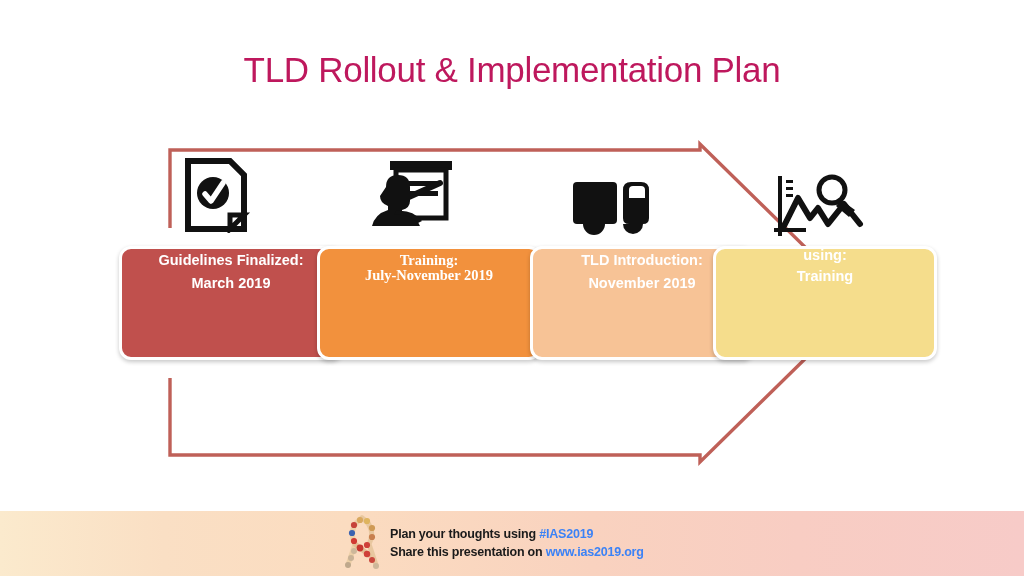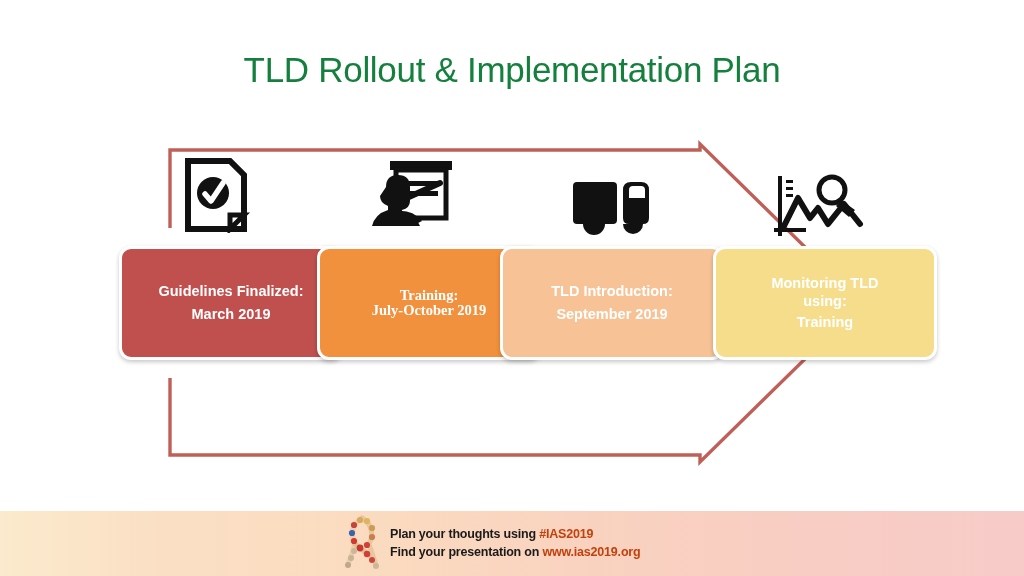--- a/index.html
+++ b/index.html
@@ -25,21 +25,21 @@
   
   #slide-title {
     position: absolute;
     left: 0;
     top: 50px;
     width: 1024px;
     text-align: center;
     font-size: 35px;
     font-weight: 400;
     letter-spacing: -0.3px;
-    color: #15803d;
+    color: #be185d;
     font-family: "Liberation Sans", sans-serif;
     white-space: nowrap;
   }
 
   
   #arrow-layer {
     position: absolute;
     left: 0;
     top: 0;
     width: 1024px;
@@ -67,31 +67,30 @@
     top: 246px;
     width: 224px;
     height: 114px;
     border-radius: 12px;
     border: 3px solid #ffffff;
     box-sizing: border-box;
     box-shadow: 0 2px 4px rgba(0,0,0,0.22);
     display: flex;
     flex-direction: column;
     align-items: center;
-    justify-content: center;
     text-align: center;
     color: #ffffff;
     font-size: 14.5px;
     font-weight: bold;
     line-height: 1.58;
     font-family: "Liberation Sans", sans-serif;
   }
   #stage-0 { left: 119px; }
   #stage-1 { left: 317px; }
-  #stage-2 { left: 500px; }
+  #stage-2 { left: 530px; }
   #stage-3 { left: 713px; }
 
   .stage-line { display: block; }
   #stage-1 .stage-body { margin-top: -8px; }
   #stage-3 .stage-body { margin-top: -4px; line-height: 1.38; }
 
   
   #footer-band {
     position: absolute;
     left: 0;
@@ -118,21 +117,21 @@
   }
   #footer-text {
     font-size: 12.5px;
     font-weight: bold;
     line-height: 1.45;
     color: #1a1a1a;
     letter-spacing: -0.2px;
     font-family: "Liberation Sans", sans-serif;
     white-space: nowrap;
   }
-  .accent-red { color: #c2410c; }
+  .accent-red { color: #3b82f6; }
 </style>
 </head>
 <body>
 
 <div id="slide">
 
   <div id="slide-title">TLD Rollout &amp; Implementation Plan</div>
 
   <svg id="arrow-layer" viewBox="0 0 1024 520" width="1024" height="520">
     <polyline points="170,228 170,150 700,150 700,144 862,303 700,462 700,455 170,455 170,378" fill="none" stroke="#bf6058" stroke-width="3.4" stroke-linejoin="miter" stroke-linecap="butt"></polyline>
@@ -182,30 +181,29 @@
     </svg>
   </div>
 
   <div class="stage-box" id="stage-0" style="background:#c0504d;">
     <span class="stage-line stage-heading">Guidelines Finalized:</span>
     <span class="stage-line stage-body">March 2019</span>
   </div>
 
   <div class="stage-box" id="stage-1" style="background:#f2913d;font-family:Liberation Serif, serif;">
     <span class="stage-line stage-heading">Training:</span>
-    <span class="stage-line stage-body">July-October 2019</span>
+    <span class="stage-line stage-body">July-November 2019</span>
   </div>
 
   <div class="stage-box" id="stage-2" style="background:#f7c396;">
     <span class="stage-line stage-heading">TLD Introduction:</span>
-    <span class="stage-line stage-body">September 2019</span>
+    <span class="stage-line stage-body">November 2019</span>
   </div>
 
   <div class="stage-box" id="stage-3" style="background:#f5dd8c;">
-    <span class="stage-line stage-heading">Monitoring TLD</span>
     <span class="stage-line stage-body">using:</span>
     <span class="stage-line stage-body2">Training</span>
   </div>
 
   <div id="footer-band"></div>
 
   <div id="footer-inner">
     <svg width="38" height="56" viewBox="0 0 38 56">
       <path d="M19 3 C9 9 7 20 12 29 L5 50" fill="none" stroke="#eccfa6" stroke-width="5" stroke-linecap="round"></path>
       <path d="M19 3 C29 9 31 20 26 29 L33 50" fill="none" stroke="#e8c79f" stroke-width="5" stroke-linecap="round"></path>
@@ -224,18 +222,18 @@
       <circle cx="5" cy="50" r="3" fill="#bfa88c"></circle>
       <circle cx="24" cy="39" r="3.2" fill="#cf4039"></circle>
       <circle cx="29" cy="45" r="3" fill="#c9473c"></circle>
       <circle cx="33" cy="51" r="3" fill="#cdb79a"></circle>
     </svg>
     <div id="footer-text">
       <div>
         <span>Plan your thoughts using </span><span class="accent-red">#IAS2019</span>
       </div>
       <div>
-        <span>Find your presentation on </span><span class="accent-red">www.ias2019.org</span>
+        <span>Share this presentation on </span><span class="accent-red">www.ias2019.org</span>
       </div>
     </div>
   </div>
 
 </div>
 
 </body></html>

